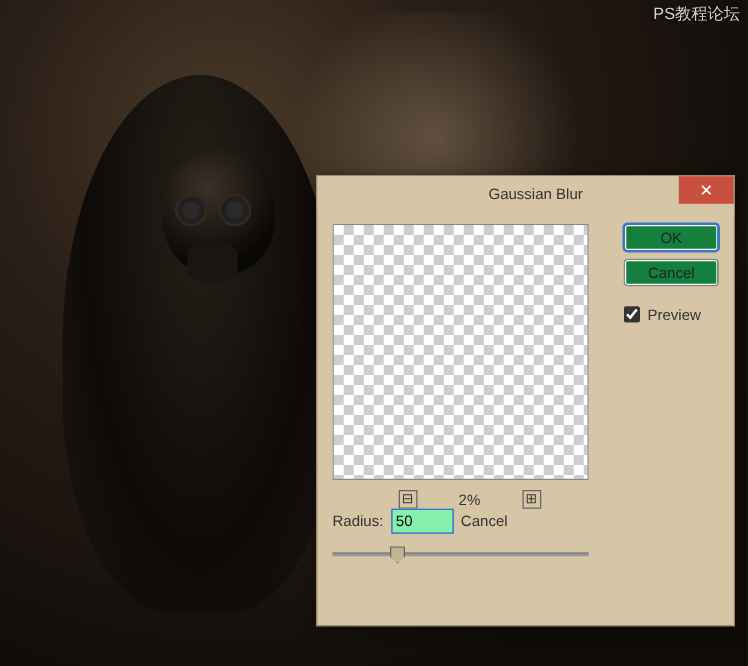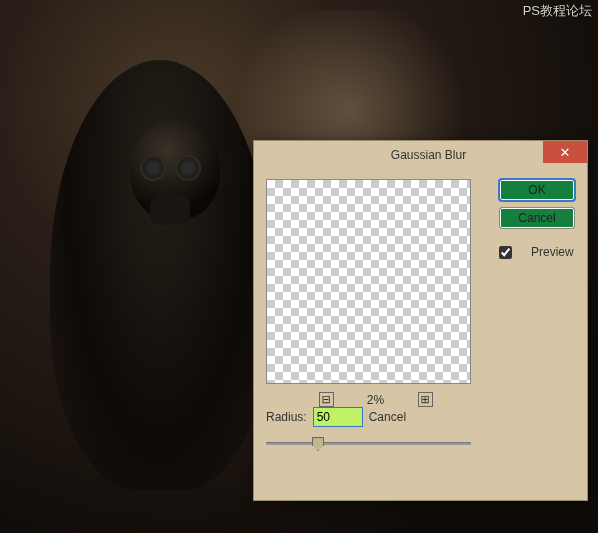--- a/index.html
+++ b/index.html
@@ -95,21 +95,21 @@
     line-height: 1;
   }
   .zoom-pct { min-width: 36px; text-align: center; }
   
   .radius-row {
     display: flex; align-items: center; gap: 6px;
     font-size: 12px; color: #333;
   }
   .radius-input {
     width: 50px; height: 20px; font-size: 12px;
-    background: #bef264; border: 1px solid #7a9fd4;
+    background: #86efac; border: 1px solid #7a9fd4;
     text-align: left; padding: 0 3px;
     outline: 1px solid #3a77c8; outline-offset: -1px;
   }
   
   .slider-wrap {
     margin-top: 8px; width: 205px; height: 18px; position: relative;
   }
   .slider-track {
     position: absolute; left: 0; right: 0; top: 7px; height: 3px;
     background: #999; border-top: 1px solid #777;
@@ -125,21 +125,21 @@
     height: 22px; font-size: 12px; background: #15803d;
     border: 1px solid #888; border-radius: 3px;
     cursor: pointer; color: #222;
     box-shadow: inset 0 0 0 1px #fff;
   }
   .btn.default {
     border: 1px solid #3a77c8;
     box-shadow: 0 0 0 1px #3a77c8, inset 0 0 0 1px #fff;
   }
   .checkbox-row {
-    display: flex; align-items: center; gap: 19px; margin-top: 10px;
+    display: flex; align-items: flex-start; gap: 6px; margin-top: 10px;
     font-size: 12px; color: #333;
   }
   .chk {
     width: 13px; height: 13px; accent-color: #333;
   }
 </style>
 </head>
 <body>
 
 <div class="bg"></div>

